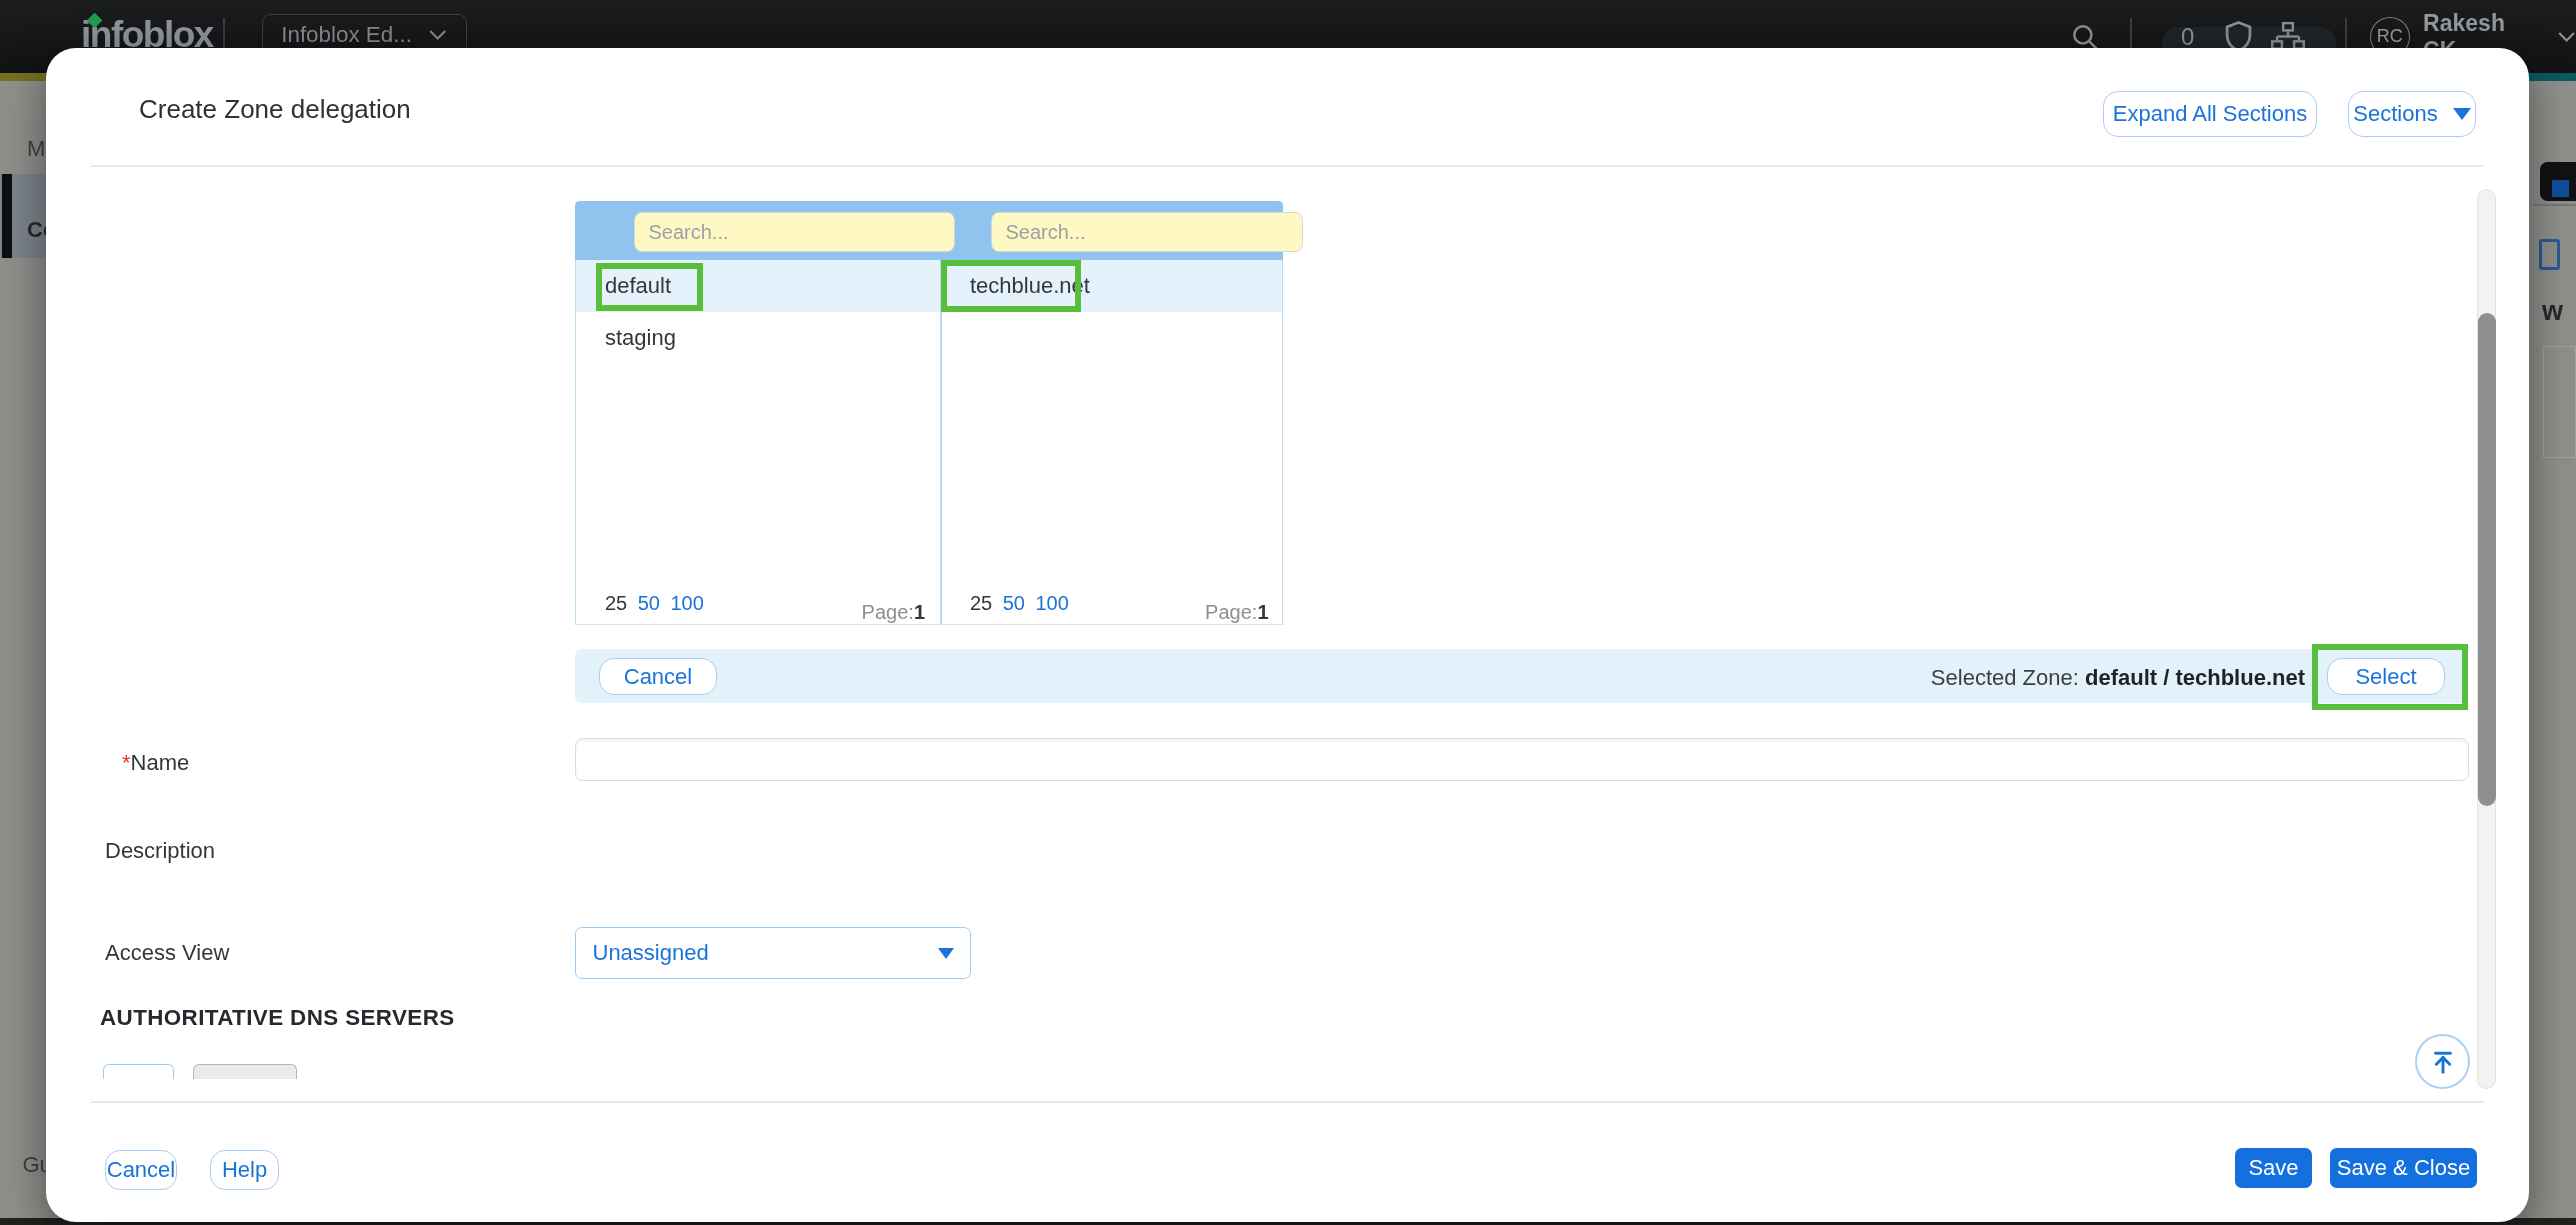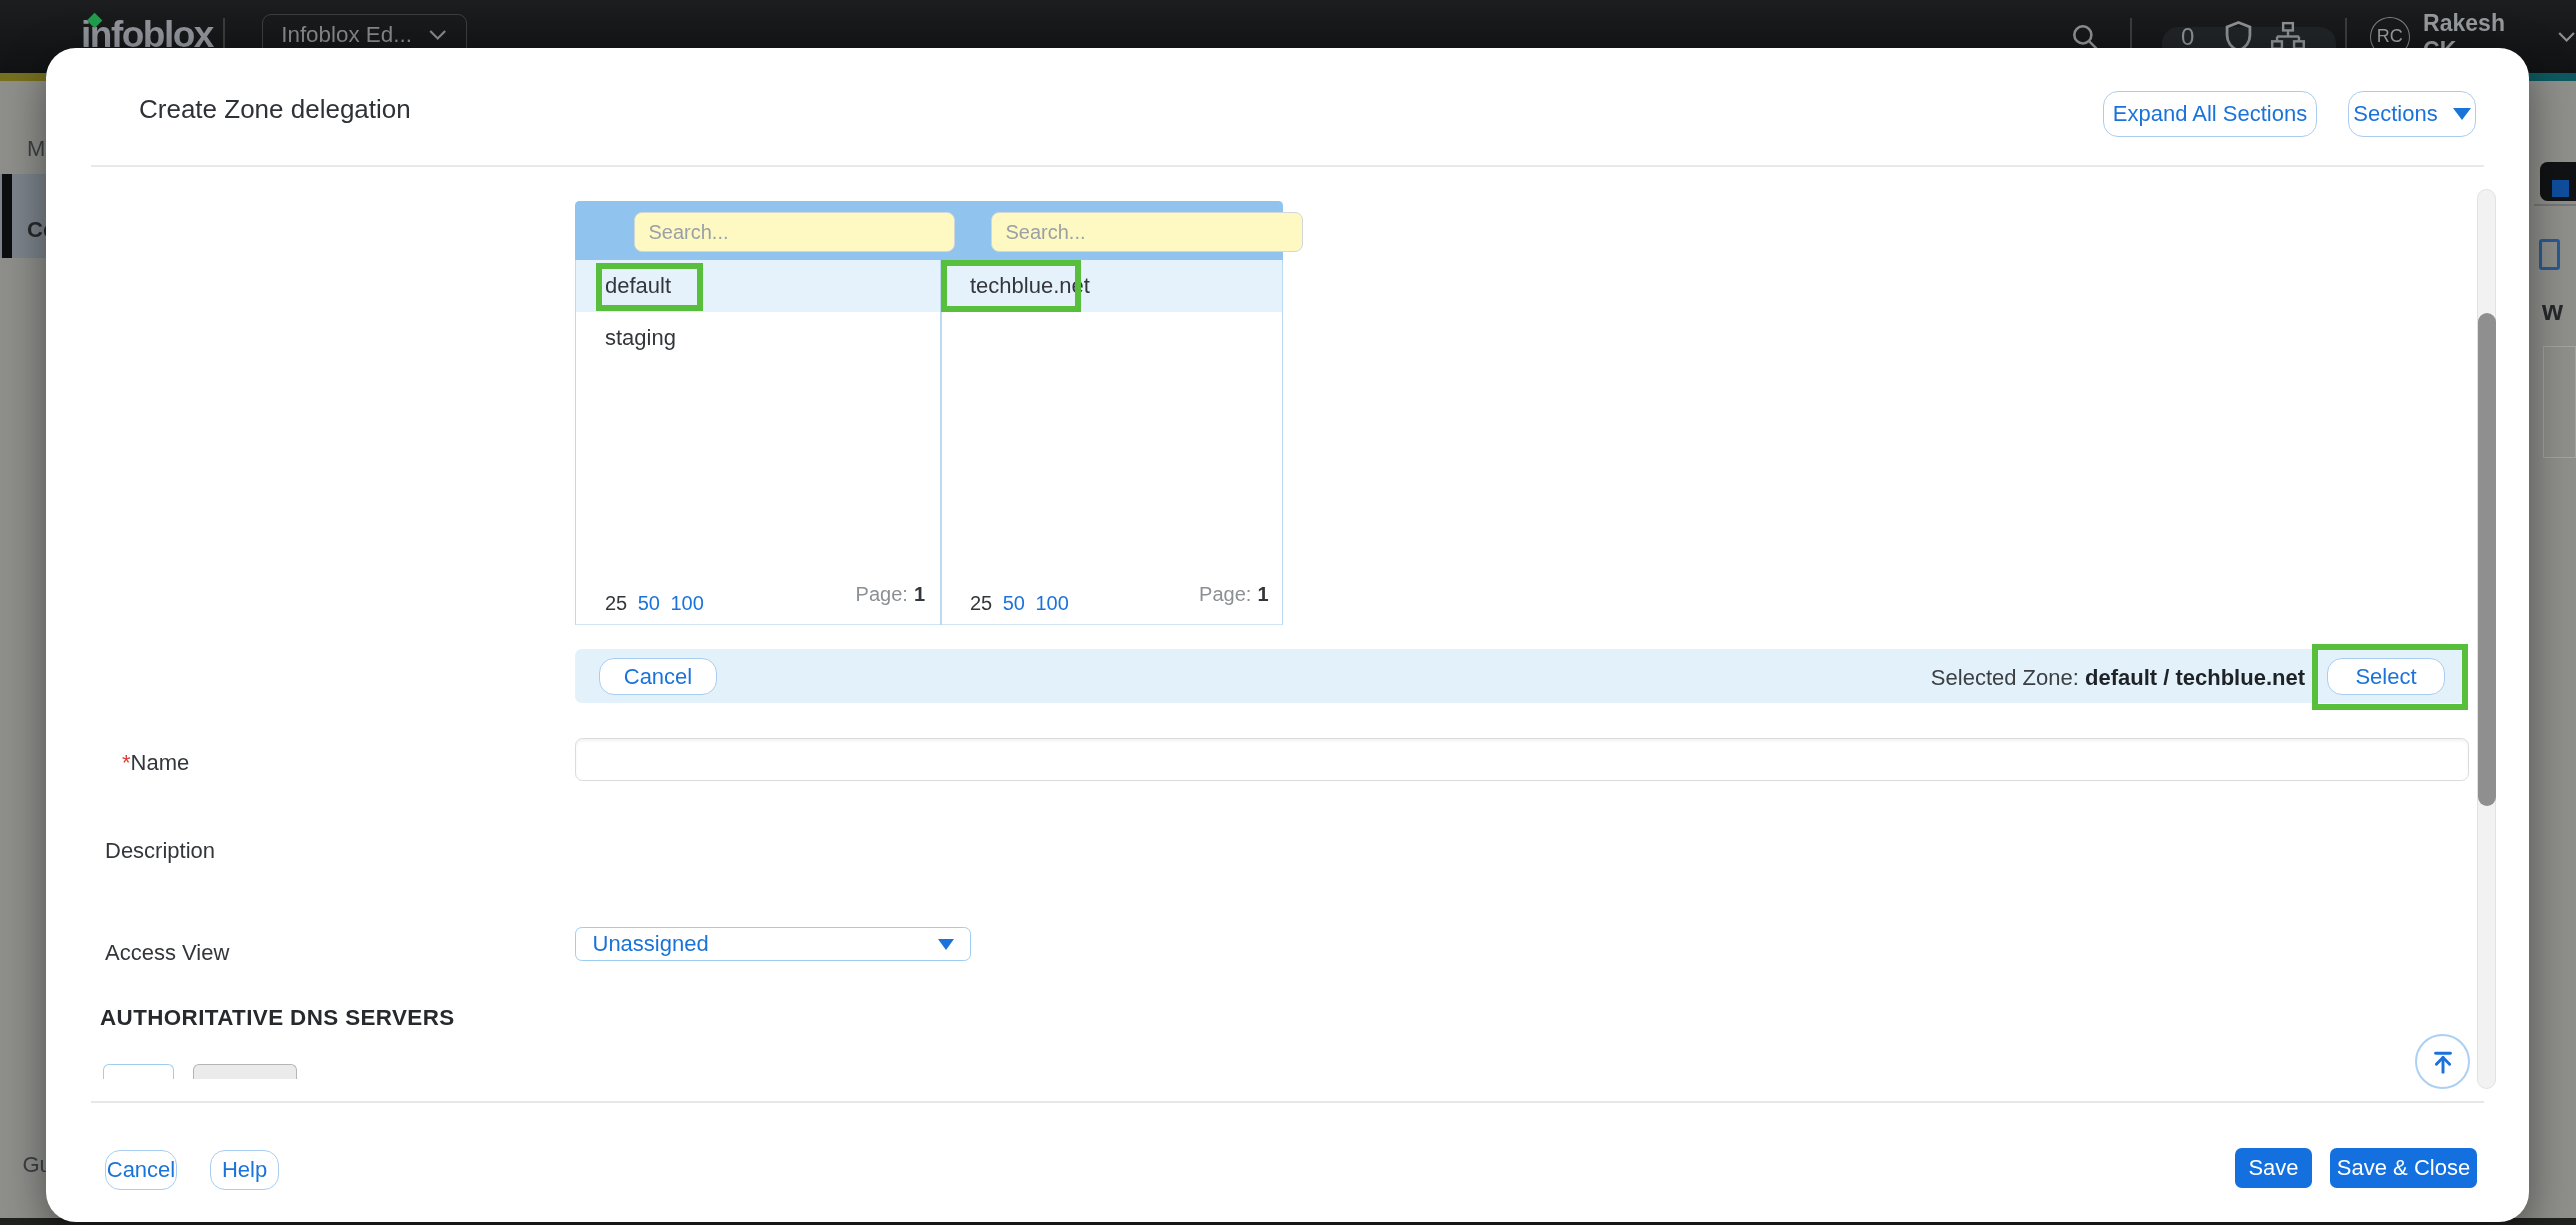--- a/index.html
+++ b/index.html
@@ -69,22 +69,22 @@
   .picker-search::placeholder { color:#9aa0a5; }
   .picker-cols { position:absolute; left:529px; top:212px; width:708px; height:365px;
     background:#fff; border-left:1.5px solid #badaf0; border-right:1.5px solid #badaf0;
     border-bottom:1.5px solid #cfe4f4; }
   .col-divider { position:absolute; left:364px; top:0; width:1.5px; height:365px; background:#badaf0; }
   .sel-row { position:absolute; left:0; top:0; width:706px; height:52px; background:#e5f2fc; }
   .list-item { position:absolute; font-size:22px; color:#33373b; height:52px; display:flex; align-items:center; }
   .pagination { position:absolute; bottom:0; height:41px; display:flex; align-items:center;
     font-size:20px; color:#33373b; gap:10.5px; }
   .pg-link { color:#1a73d9; }
-  .pg-right { position:absolute; bottom:0; height:41px; display:flex; align-items:flex-start;
-    font-size:20px; gap:6px; }
+  .pg-right { position:absolute; bottom:0; height:41px; display:flex; align-items:flex-end;
+    font-size:20px; }
   .pg-label { color:#8b9094; }
   .pg-num { color:#33373b; font-weight:600; }
 
   .picker-footer { position:absolute; left:529px; top:601px; width:1892px; height:54px;
     background:#e3f1fa; border-radius:6.7px; }
   .btn-picker-cancel { position:absolute; left:553px; top:610px; width:118px; height:37px; }
   .selzone { position:absolute; top:617px; right:224px; font-size:22px; color:#3c4043; white-space:nowrap; }
   .selzone b { color:#1f2327; font-weight:700; }
   .btn-select { position:absolute; left:2281px; top:610px; width:118px; height:37px; }
 
@@ -92,21 +92,21 @@
 
   
   .form-label { position:absolute; left:59px; font-size:22px; color:#33373b; }
   .req { color:#e03c31; }
   .txt-input { position:absolute; left:529px; width:1894px; background:#fff;
     border:1.5px solid #d9dbdd; border-radius:7.5px; box-shadow:inset 0 2.2px 3px rgba(0,0,0,0.05);
     font-size:20px; color:#33373b; padding:7.5px 13.5px; outline:none;
     font-family:"Liberation Sans", sans-serif; }
   .txt-input::placeholder { color:#a6aaad; }
   textarea.txt-input { resize:none; }
-  .dropdown { position:absolute; left:529px; top:879px; width:396px; height:34px;
+  .dropdown { position:absolute; left:529px; top:879px; width:396px; height:52px;
     border:1.5px solid #9ecdf2; border-radius:6.7px; background:#fff; display:flex;
     align-items:center; padding:0 16.5px;text-align:right; }
   .dropdown .val { font-size:22px; color:#1a73d9; }
   .dropdown .caret-down { margin-left:auto; border-left-width:8.2px; border-right-width:8.2px; border-top-width:11.2px; }
 
   .section-heading { position:absolute; left:54px; top:957px; font-size:22.4px; font-weight:700;
     color:#26292d; letter-spacing:0.4px; }
   .partial-btn1 { position:absolute; left:57px; top:1016px; width:71px; height:15px;
     border:1.5px solid #9ecdf2; border-bottom:none; border-radius:6px 6px 0 0; background:#fff; }
   .partial-btn2 { position:absolute; left:147px; top:1016px; width:104px; height:15px;

